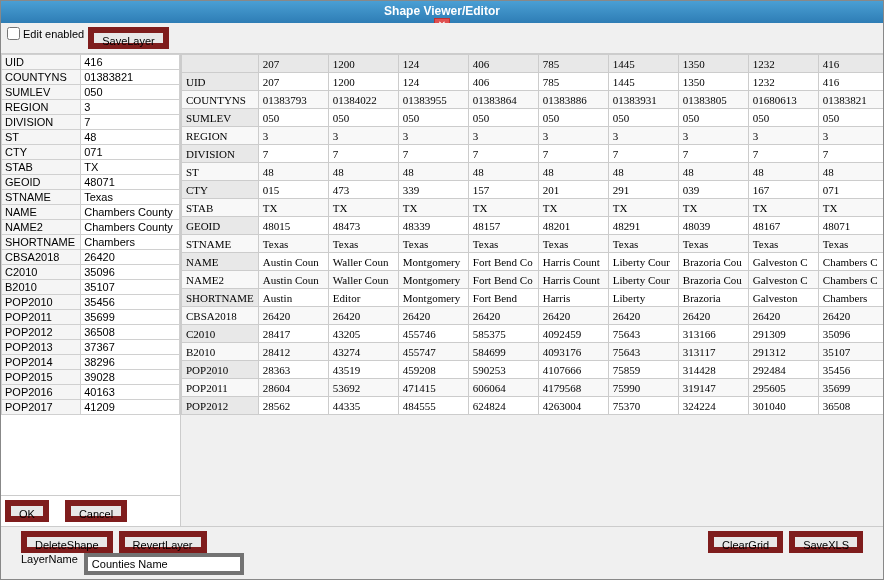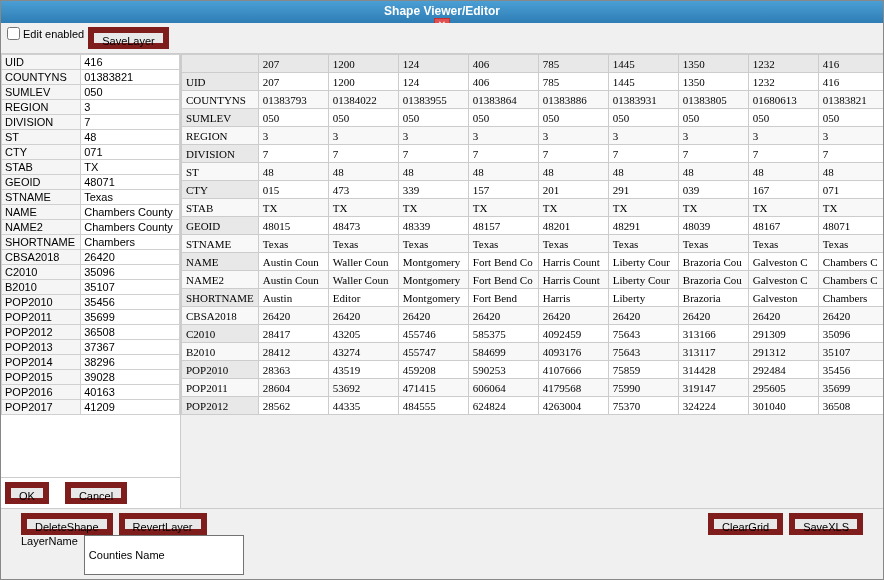--- a/index.html
+++ b/index.html
@@ -36,21 +36,21 @@
     .right-grid td { background: white; }
     .right-grid tr:nth-child(even) td { background: #f8f8f8; }
     .right-grid td.highlight { background: #cce8ff; }
     .right-grid td.row-header { background: #e8e8e8; font-weight: normal; position: sticky; left: 0; z-index: 1; }
     
     
     .bottom-bar { background: #f0f0f0; border-top: 1px solid #ccc; padding: 4px 20px; display: flex; flex-direction: column; }
     .bottom-btns { display: flex; gap: 6px; }
     .layer-name-row { display: flex; align-items: flex-start; gap: 6px; }
     .layer-name-label { font-size: 11px; }
-    .layer-name-input { border: 1px solid #737373; padding: 2px 4px; font-size: 11px; width: 160px; height: 40px; background: white; }
+    .layer-name-input { border: 4px solid #737373; padding: 2px 4px; font-size: 11px; width: 160px; height: 22px; background: white; }
     
     
     ::-webkit-scrollbar { width: 14px; height: 14px; }
     ::-webkit-scrollbar-track { background: #f0f0f0; }
     ::-webkit-scrollbar-thumb { background: #c0c0c0; border: 1px solid #aaa; }
   </style>
 </head>
 <body>
 
 <div class="window">

